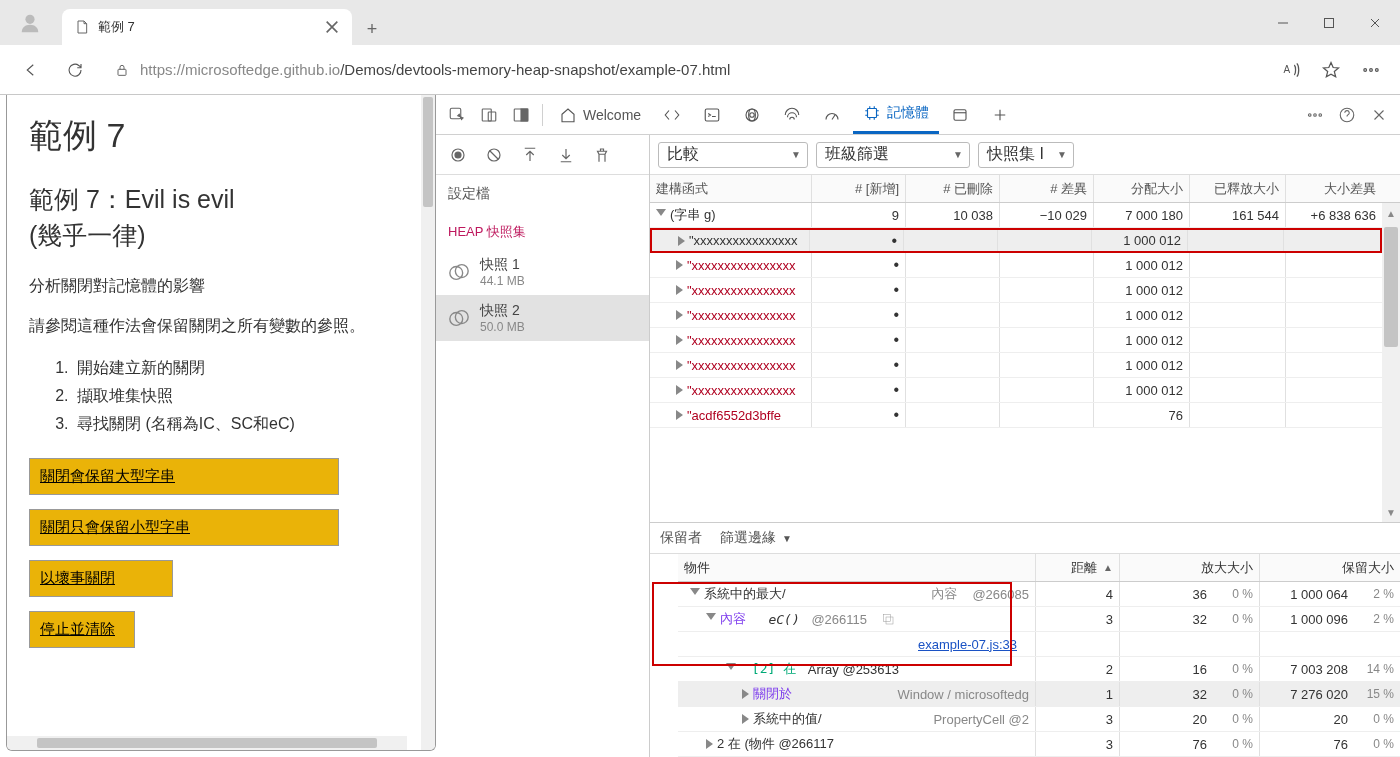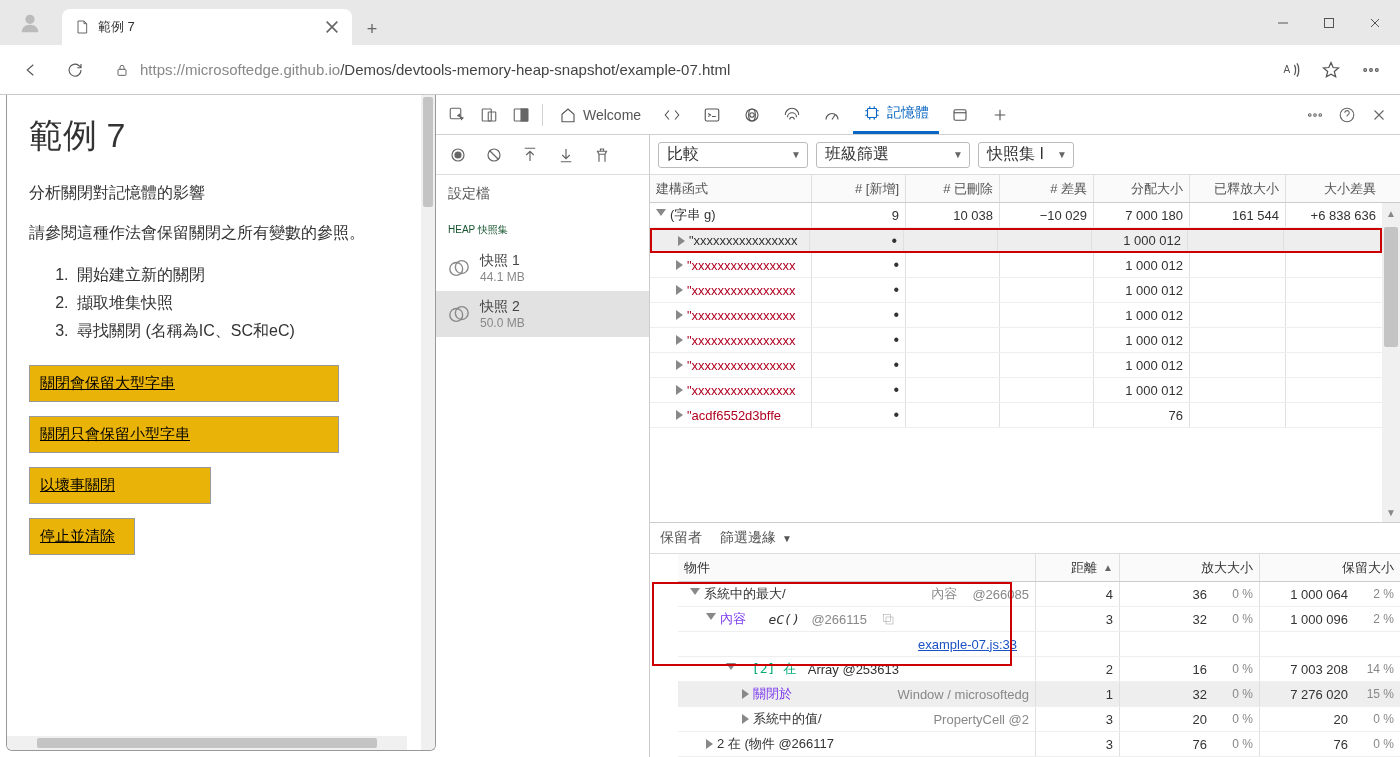--- a/index.html
+++ b/index.html
@@ -33,21 +33,21 @@
 .content-row { display: flex; height: 662px; background: #fff; }
 .page-side { width: 430px; display: flex; position: relative; border: 1px solid #999; border-top: none; border-radius: 0 0 6px 6px; margin: 0 0 6px 6px; overflow: hidden; }
 .page-inner { flex: 1; padding: 18px 22px 8px 22px; overflow: hidden; position: relative; }
 .page-inner h1 { font-size: 34px; font-weight: 400; margin-bottom: 22px; }
 .page-inner h2 { font-size: 25px; font-weight: 400; line-height: 1.45; margin-bottom: 20px; }
 .page-inner p { font-size: 16px; margin-bottom: 16px; line-height: 1.5; }
 .page-inner ol { margin: 0 0 20px 44px; font-size: 16px; line-height: 1.75; }
 .page-inner ol li { padding-left: 4px; }
 .demo-btn { display: block; border: 1px solid #999; background: #eab308; padding: 8px 10px; font-size: 15px; margin-bottom: 14px; text-align: left; cursor: pointer; text-decoration: underline; }
 .demo-btn.wide { width: 310px; }
-.demo-btn.med { width: 182px; }
+.demo-btn.med { width: 144px; }
 .demo-btn.sm { width: 106px; }
 .vsb { width: 14px; background: #f0f0f0; position: relative; }
 .vsb-thumb { background: #c4c4c4; position: absolute; left: 2px; right: 2px; top: 2px; height: 110px; border-radius: 2px; }
 .hsb { position: absolute; left: 0; right: 14px; bottom: 0; height: 14px; background: #f0f0f0; }
 .hsb-thumb { background: #c4c4c4; position: absolute; top: 2px; bottom: 2px; left: 30px; width: 340px; border-radius: 2px; }
 
 
 .devtools { flex: 1; display: flex; flex-direction: column; background: #fff; }
 .dt-tabs { height: 40px; border-bottom: 1px solid #d0d0d0; display: flex; align-items: center; gap: 2px; padding: 0 6px; }
 .dt-ic { width: 30px; height: 30px; display: flex; align-items: center; justify-content: center; border-radius: 4px; }
@@ -57,21 +57,21 @@
 .dt-tab.active { border-bottom: 3px solid #0a66c2; color: #0a66c2; }
 .dt-tab svg { width: 18px; height: 18px; stroke: currentColor; fill: none; stroke-width: 1.5; }
 .dt-spacer { flex: 1; }
 
 .dt-body { flex: 1; display: flex; overflow: hidden; }
 .profiles-col { width: 214px; border-right: 1px solid #ccc; display: flex; flex-direction: column; }
 .pf-toolbar { height: 40px; border-bottom: 1px solid #ddd; display: flex; align-items: center; gap: 12px; padding: 0 10px; }
 .pf-toolbar .tb { width: 24px; height: 24px; display: flex; align-items: center; justify-content: center; }
 .pf-toolbar svg { width: 18px; height: 18px; stroke: #666; fill: none; stroke-width: 1.6; }
 .pf-label { font-size: 14px; color: #555; padding: 10px 12px 6px; }
-.pf-section { font-size: 10px; color: #14532d; padding: 14px 12px 8px; }
+.pf-section { font-size: 13px; color: #be185d; padding: 14px 12px 8px; }
 .snapshot { display: flex; gap: 10px; padding: 7px 12px; align-items: center; }
 .snapshot.selected { background: #e2e2e2; }
 .snapshot .snap-ic { width: 22px; height: 22px; }
 .snapshot .snap-txt { display: flex; flex-direction: column; }
 .snapshot .snap-name { font-size: 14px; color: #444; }
 .snapshot .snap-size { font-size: 12px; color: #888; }
 
 .mem-col { flex: 1; display: flex; flex-direction: column; overflow: hidden; }
 .mem-toolbar { height: 40px; border-bottom: 1px solid #ddd; display: flex; align-items: center; gap: 8px; padding: 0 8px; }
 .sel { border: 1px solid #bbb; border-radius: 3px; height: 26px; padding: 0 22px 0 8px; font-size: 16px; display: flex; align-items: center; position: relative; background: #fff; }
@@ -215,20 +215,21 @@
         <circle cx="19" cy="12" r="1.6"></circle>
       </svg>
     </div>
 </div>
 
 <div class="content-row">
 
   <div class="page-side">
     <div class="page-inner">
       <h1>範例 7</h1>
+      <h2><span>範例 7：Evil is evil</span><br><span>(幾乎一律)</span></h2>
       <p>分析關閉對記憶體的影響</p>
       <p>請參閱這種作法會保留關閉之所有變數的參照。</p>
       <ol>
         <li>開始建立新的關閉</li>
         <li>擷取堆集快照</li>
         <li>尋找關閉 (名稱為IC、SC和eC)</li>
       </ol>
       <button class="demo-btn wide">關閉會保留大型字串</button>
       <button class="demo-btn wide">關閉只會保留小型字串</button>
       <button class="demo-btn med">以壞事關閉</button>

